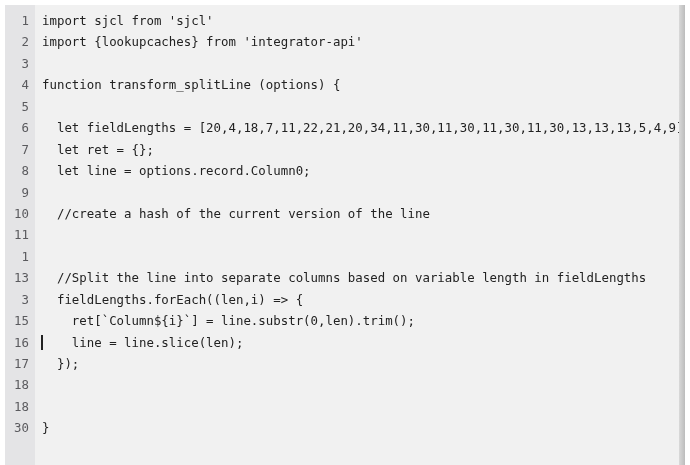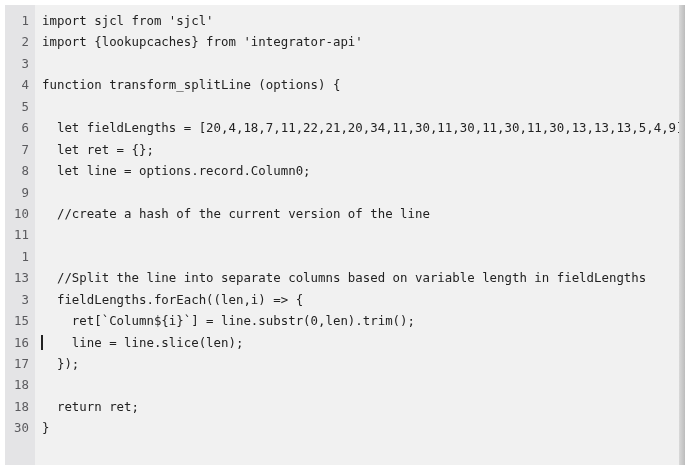--- a/index.html
+++ b/index.html
@@ -48,17 +48,17 @@
     <div class="line"><span class="ln">9</span><span class="txt"></span></div>
     <div class="line"><span class="ln">10</span><span class="txt">  //create a hash of the current version of the line</span></div>
     <div class="line"><span class="ln">11</span></div>
     <div class="line"><span class="ln">1</span><span class="txt"></span></div>
     <div class="line"><span class="ln">13</span><span class="txt">  //Split the line into separate columns based on variable length in fieldLengths</span></div>
     <div class="line"><span class="ln">3</span><span class="txt">  fieldLengths.forEach((len,i) =&gt; {</span></div>
     <div class="line"><span class="ln">15</span><span class="txt">    ret[`Column${i}`] = line.substr(0,len).trim();</span></div>
     <div class="line"><span class="ln">16</span><span class="caret"></span><span class="txt">    line = line.slice(len);</span></div>
     <div class="line"><span class="ln">17</span><span class="txt">  });</span></div>
     <div class="line"><span class="ln">18</span><span class="txt"></span></div>
-    <div class="line"><span class="ln">18</span><span class="txt">  return ret;</span></div>
+    <div class="line"><span class="ln">18</span></div>
     <div class="line"><span class="ln">30</span><span class="txt">}</span></div>
   </div>
 </div>
 <div class="scroll-edge"></div>
 
 </body></html>

